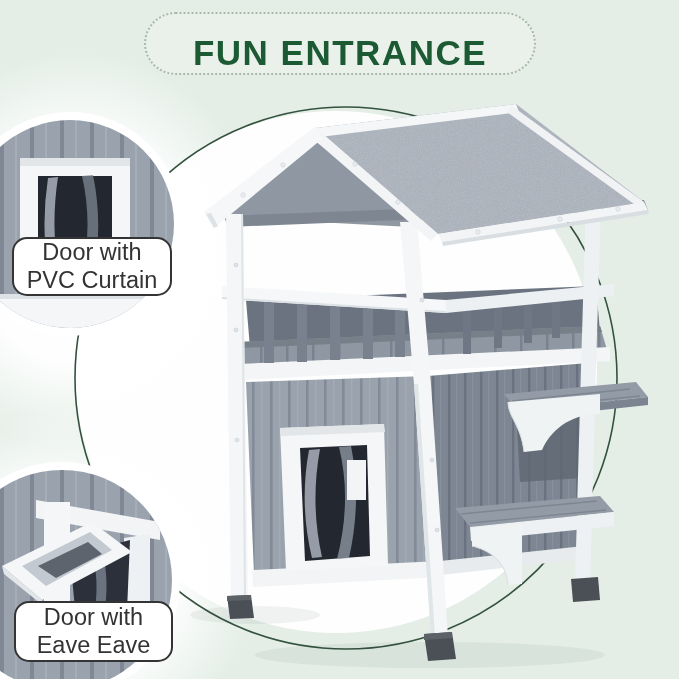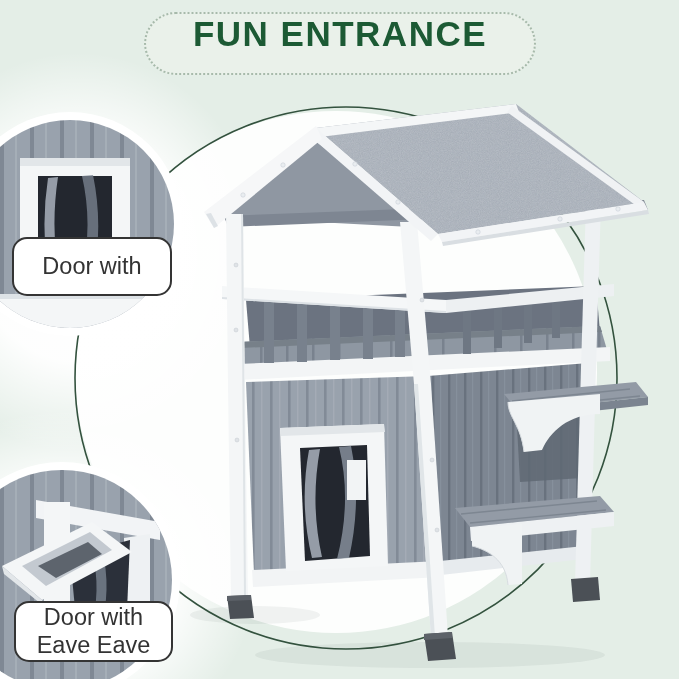--- a/index.html
+++ b/index.html
@@ -5,21 +5,21 @@
   html,body{margin:0;padding:0;background:#cfd8d1;}
   .stage{
     position:relative;width:679px;height:679px;overflow:hidden;
     background:#e4eee7;
     font-family:"Liberation Sans",sans-serif;
   }
   .scene{position:absolute;left:0;top:0;width:679px;height:679px;}
   .pill{
     position:absolute;left:144px;top:12px;width:392px;height:63px;
     box-sizing:border-box;border:2px dotted #a7baab;border-radius:33px;
-    background:#eaf1ea;display:flex;align-items:flex-start;justify-content:center;
+    background:#eaf1ea;display:flex;align-items:flex-end;justify-content:center;
   }
   .pill span{
     color:#1c5a34;font-weight:bold;font-size:35px;letter-spacing:1.5px;
     font-family:"Liberation Sans",sans-serif;
   }
   .callout-label{
     position:absolute;box-sizing:border-box;background:#ffffff;
     border:2px solid #343434;border-radius:15px;
     display:flex;flex-direction:column;align-items:center;justify-content:center;
     color:#333333;font-size:23.5px;line-height:1.17;text-align:center;
@@ -244,19 +244,20 @@
       </g>
     </g>
   </svg>
 
   <div class="pill">
     <span>FUN ENTRANCE</span>
   </div>
 
   <div class="callout-label label-1">
     <div>Door with</div>
+    <div>PVC Curtain</div>
   </div>
   <div class="callout-label label-2">
     <div>Door with</div>
     <div>Eave Eave</div>
   </div>
 
 </div>
 
 </body></html>

